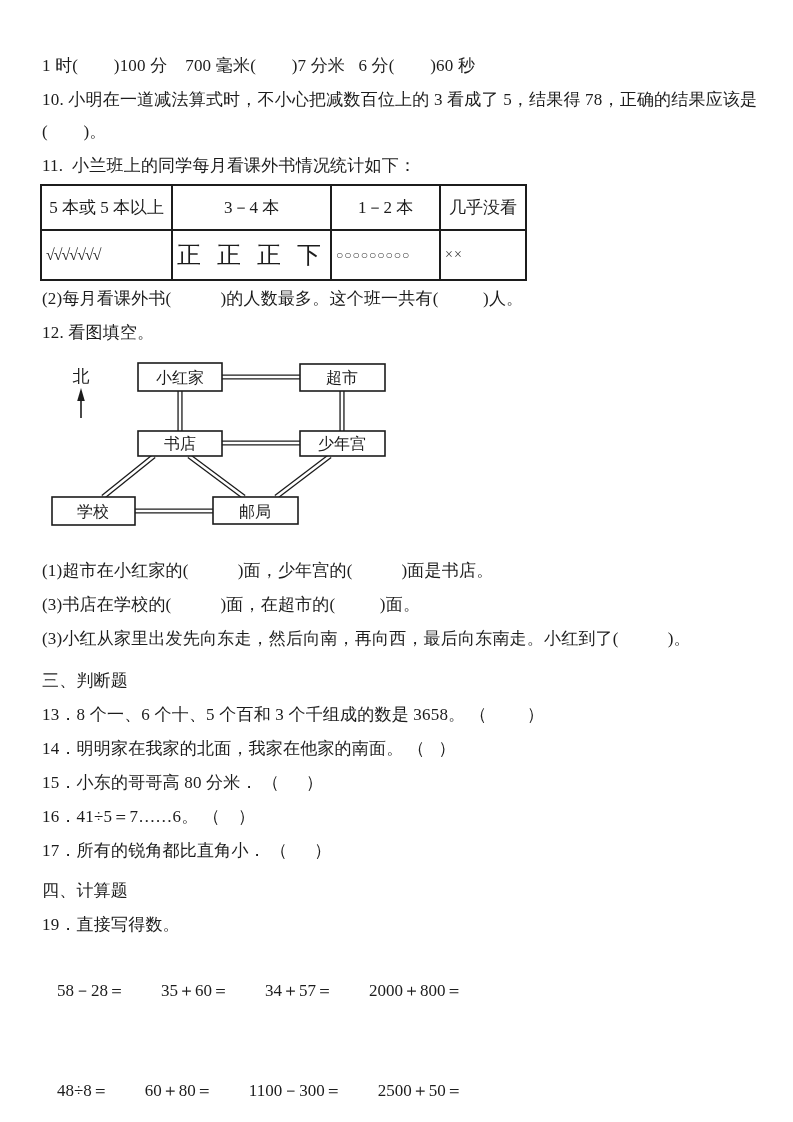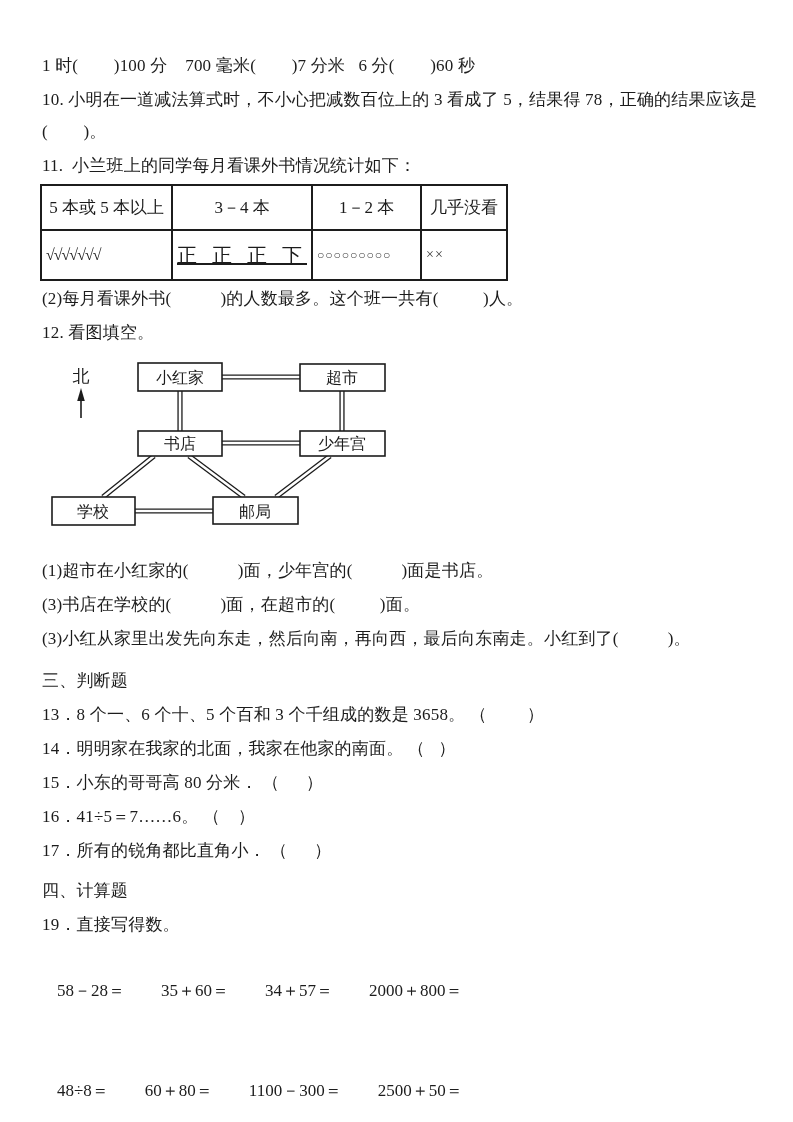--- a/index.html
+++ b/index.html
@@ -32,21 +32,21 @@
     font-weight: normal;
     padding: 0 4px;
     white-space: nowrap;
     overflow: hidden;
   }
   table.stats tr.hdr  { height: 45px; }
   table.stats tr.body { height: 50px; }
   .col-w0 { width: 121px; } .col-w1 { width: 113px; }
   .col-w2 { width: 99px; margin-left: 36px; }  .col-w3 { width: 76px; border-radius: 15px; }
   td.tally-check  { font-size: 16px; letter-spacing: -1px; }
-  td.tally-zheng  { font-size: 20px; font-weight: bold; letter-spacing: 5px; text-decoration: underline; }
+  td.tally-zheng  { font-size: 24px; font-weight: bold; letter-spacing: 5px; }
   td.tally-circle { font-size: 12px; letter-spacing: 1px; color: #3a3a3a; }
   td.tally-cross  { font-size: 14px; color: #3a3a3a; letter-spacing: 1px; }
 
   
   .diagram-wrap { margin-top: 6px; }
   .diagram-wrap svg { display: block; }
   .sub-after-diagram { margin-top: 14px !important; }
 
   
   .calc-row { line-height: 32px; white-space: pre; }

